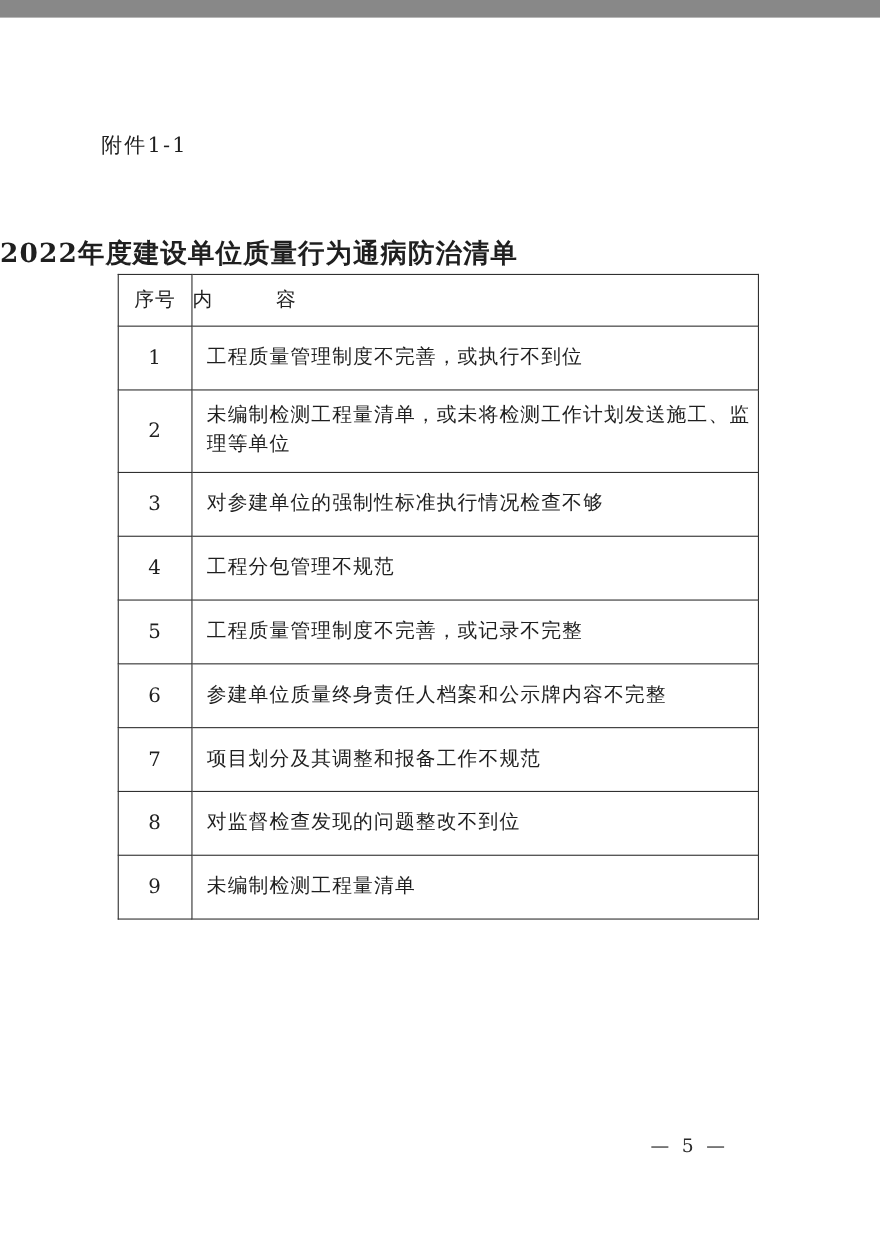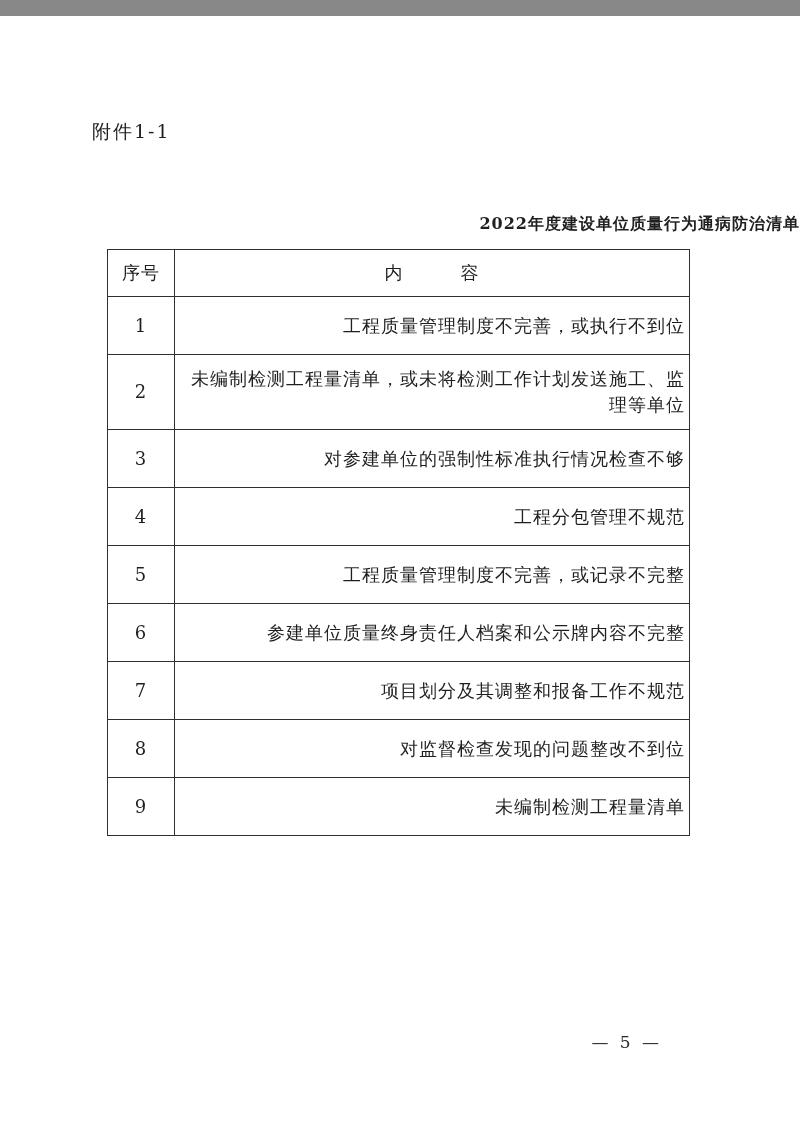--- a/index.html
+++ b/index.html
@@ -22,22 +22,22 @@
     left: 92px;
     top: 103px;
     font-size: 19px;
     letter-spacing: 2px;
   }
   .doc-title {
     position: absolute;
     left: 0;
     right: 0;
     top: 198px;
-    text-align: right;
-    font-size: 16px;
+    text-align: left;
+    font-size: 24px;
     font-weight: bold;
     letter-spacing: 1px;
   }
   table.defect-table {
     position: absolute;
     left: 107px;
     top: 233px;
     width: 583px;
     border-collapse: collapse;
     table-layout: fixed;
@@ -50,35 +50,36 @@
     letter-spacing: 1px;
     line-height: 26px;
     vertical-align: middle;
   }
   th.col-index, td.cell-index {
     width: 66px;
     text-align: center;
     padding: 0;
   }
   th.col-content {
-    text-align: center;
+    text-align: left;
     white-space: pre;
     padding: 0;
   }
   tr.header-row th {
     height: 46px;
     font-size: 18px;
   }
   td.cell-index {
     height: 57px;
     font-size: 18px;
   }
   td.cell-content {
     padding: 11px 4px 11px 13px;
-    text-align: right;
+    text-align: left;
+    font-family: Liberation Mono, monospace;
   }
   .page-number {
     position: absolute;
     top: 1016px;
     left: 0;
     width: 662px;
     text-align: right;
     font-size: 17px;
     letter-spacing: 3px;
     color: #2a2a2a;

